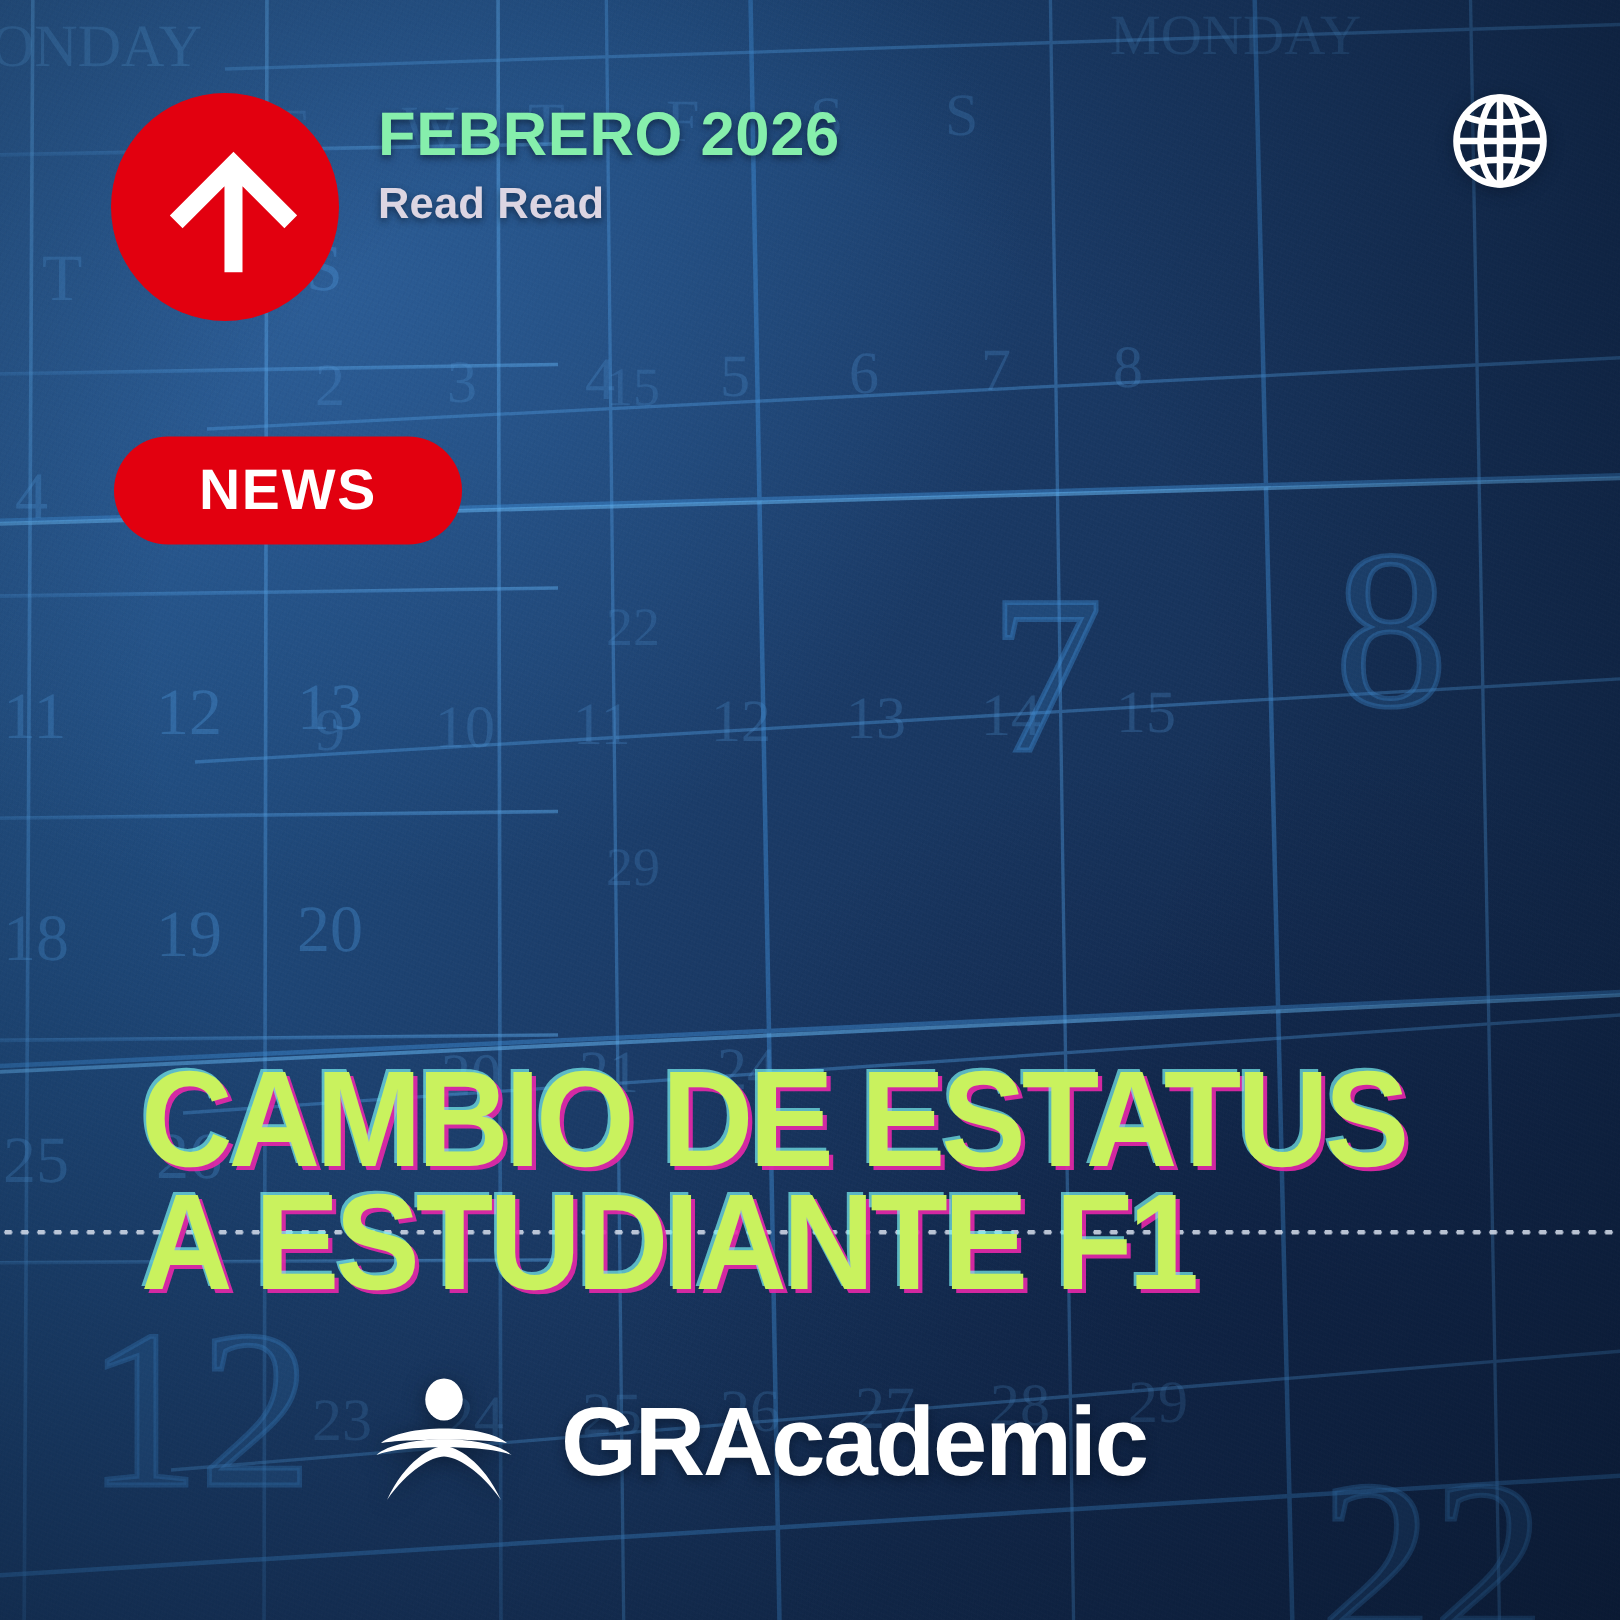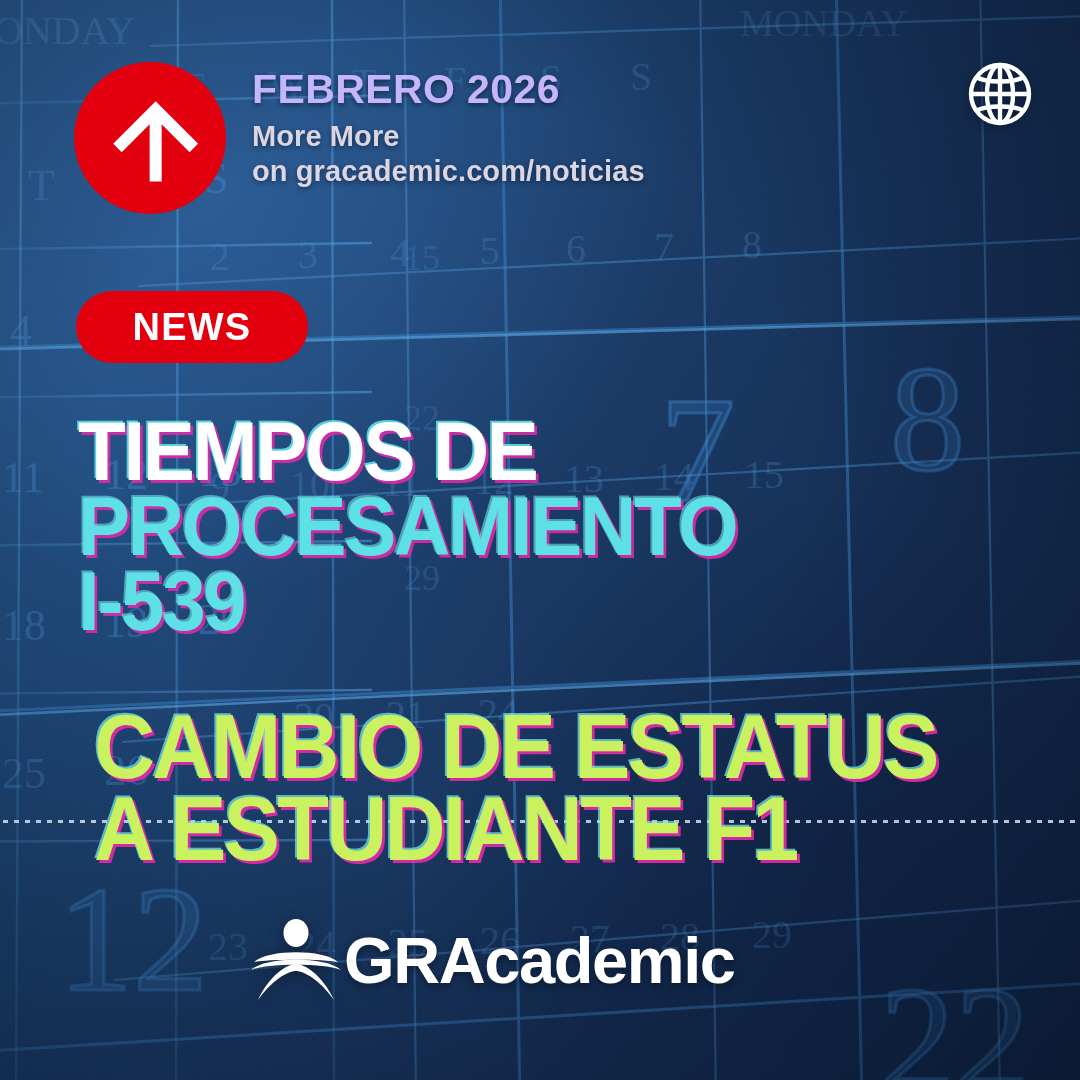--- a/index.html
+++ b/index.html
@@ -48,21 +48,21 @@
   .arrow-badge{
     position:absolute;left:74px;top:62px;
     width:152px;height:152px;border-radius:50%;
     background:#E2000F;
     display:flex;align-items:center;justify-content:center;
   }
   .arrow-badge svg{display:block;}
 
   .hdr-text{position:absolute;left:252px;top:68px;width:560px;}
   .hdr-month{
-    font-size:41px;font-weight:700;color:#c4b5fd;letter-spacing:.4px;
+    font-size:41px;font-weight:700;color:#86efac;letter-spacing:.4px;
     line-height:1.05;margin:0 0 8px 0;
     text-shadow:0 2px 5px rgba(4,14,30,.55);
   }
   .hdr-line{
     font-size:29px;font-weight:700;color:#DCD5E2;
     line-height:1.21;letter-spacing:.1px;
     text-shadow:0 2px 5px rgba(4,14,30,.5);
   }
 
   .globe-icon{position:absolute;right:44px;top:58px;width:72px;height:72px;}
@@ -108,21 +108,21 @@
     transform:scaleX(.93);
     transform-origin:left center;
     white-space:nowrap;
     color:#C9F25E;
     text-shadow:-2px -2px 0 rgba(120,240,240,.7), 3px 3px 0 rgba(232,40,170,.9);
   }
 
   
   .logo{
     position:absolute;left:248px;top:918px;
-    display:flex;align-items:center;gap:0;
+    display:flex;align-items:center;gap:30px;
   }
   .logo-mark{width:96px;height:84px;flex:none;}
   .logo-mark svg{display:block;filter:drop-shadow(0 3px 7px rgba(4,14,30,.55));}
   .logo-word{
     font-size:65px;font-weight:700;color:#ffffff;letter-spacing:-1.4px;
     line-height:1;
     text-shadow:0 3px 7px rgba(4,14,30,.5);
   }
 </style>
 </head>
@@ -260,46 +260,40 @@
   <div class="arrow-badge">
     <span>
       <svg width="96" height="96" viewBox="0 0 96 96" aria-hidden="true">
         <path d="M18 26 H78 V86 H66 V46.5 L25.5 87 L17 78.5 L57.5 38 H18 Z" fill="#ffffff" transform="rotate(-45 48 48)"></path>
       </svg>
     </span>
   </div>
 
   <div class="hdr-text">
     <div class="hdr-month">FEBRERO 2026</div>
-    <div class="hdr-line">More More</div>
-    <div class="hdr-line">on gracademic.com/noticias</div>
+    <div class="hdr-line">Read Read</div>
   </div>
 
   <div class="globe-icon">
     <svg width="72" height="72" viewBox="0 0 72 72" aria-hidden="true">
       <g fill="none" stroke="#ffffff" stroke-width="4.4">
         <circle cx="36" cy="36" r="29"></circle>
         <line x1="36" y1="7" x2="36" y2="65"></line>
         <line x1="7" y1="36" x2="65" y2="36"></line>
         <ellipse cx="36" cy="36" rx="13" ry="29"></ellipse>
         <path d="M12 19 C22 25, 50 25, 60 19"></path>
         <path d="M12 53 C22 47, 50 47, 60 53"></path>
       </g>
     </svg>
   </div>
 
   <div class="news-pill">
     <span>NEWS</span>
   </div>
 
-  <div class="headline-block">
-    <div class="hl white">TIEMPOS DE</div>
-    <div class="hl cyan">PROCESAMIENTO</div>
-    <div class="hl cyan">I-539</div>
-  </div>
 
   <div class="headline-block2">
     <div class="hl2">CAMBIO DE ESTATUS</div>
     <div class="hl2">A ESTUDIANTE F1</div>
   </div>
 
   <div class="logo">
     <span class="logo-mark">
       <svg width="96" height="84" viewBox="0 0 96 84" aria-hidden="true">
         <ellipse cx="48" cy="15" rx="12.5" ry="14" fill="#ffffff"></ellipse>

